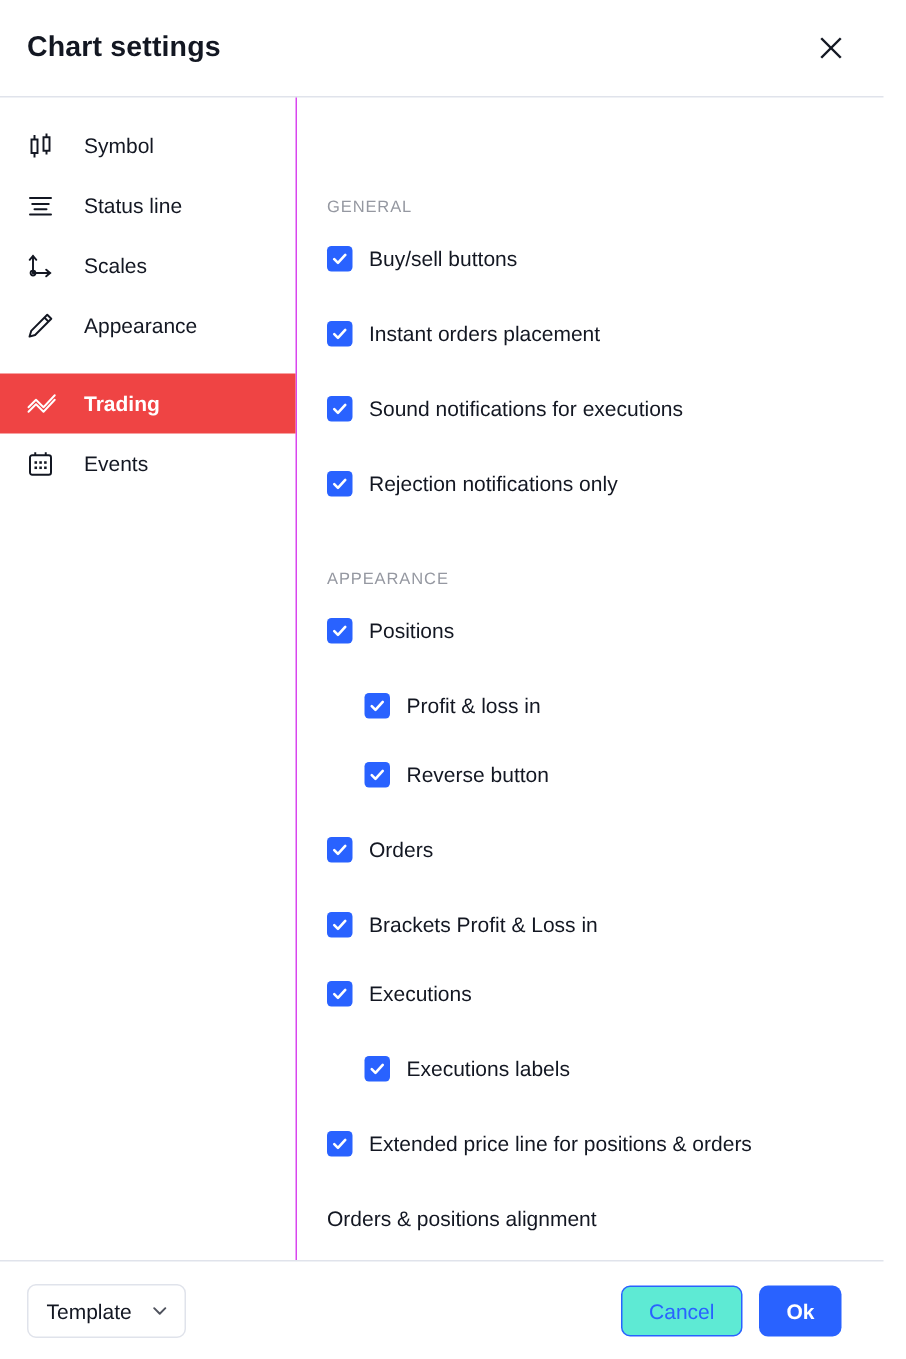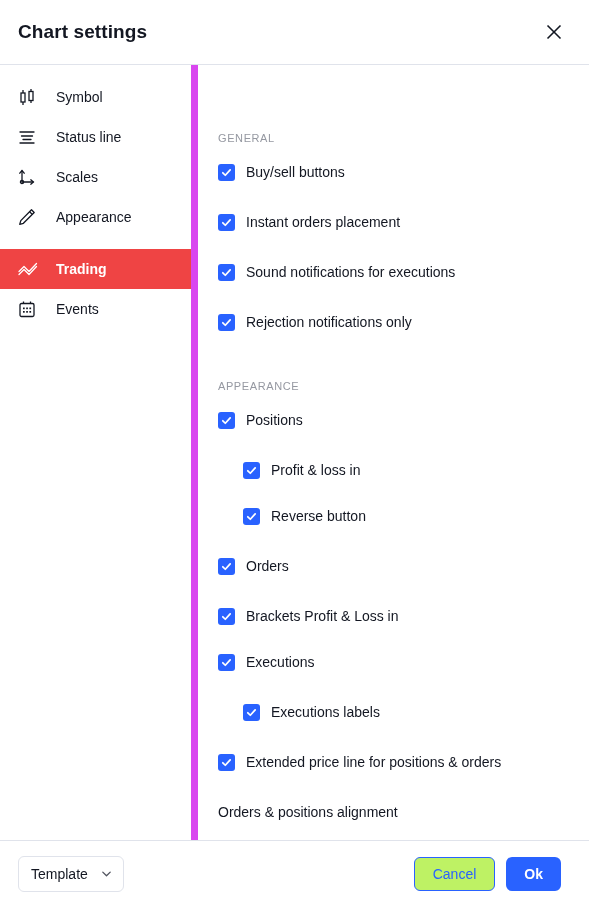--- a/index.html
+++ b/index.html
@@ -55,21 +55,21 @@
     flex: 1;
     display: flex;
     min-height: 0;
     border-bottom: 1px solid #e0e3eb;
   }
 
   
   .sidebar {
     width: 198px;
     min-width: 198px;
-    border-right: 7px solid #d946ef;
+    border-right: 1px solid #d946ef;
     padding-top: 12px;
     box-sizing: border-box;
     text-align: right;
   }
   .side-item {
     height: 40px;
     display: flex;
     align-items: center;
     padding-left: 17px;
     cursor: pointer;
@@ -182,21 +182,21 @@
     display: flex;
     align-items: center;
     justify-content: center;
     cursor: pointer;
     padding: 0 18px;
     box-sizing: border-box;
   }
   .btn-cancel {
     border: 1px solid #2962ff;
     color: #2962ff;
-    background: #bef264;
+    background: #5eead4;
     margin-right: 11px;
     min-width: 79px;
   }
   .btn-ok {
     background: #2962ff;
     color: #ffffff;
     min-width: 53px;
     font-weight: bold;
   }
 </style>

